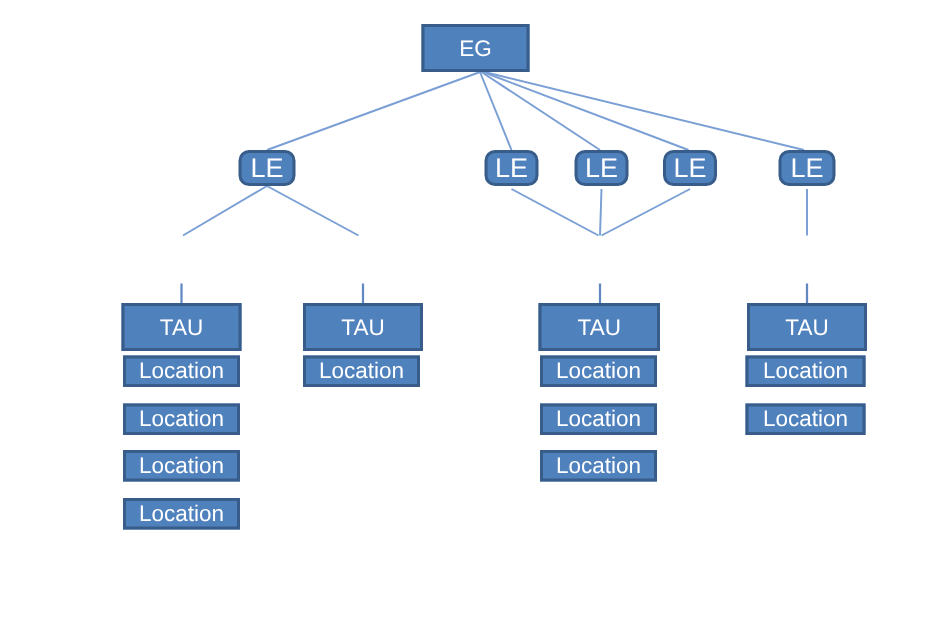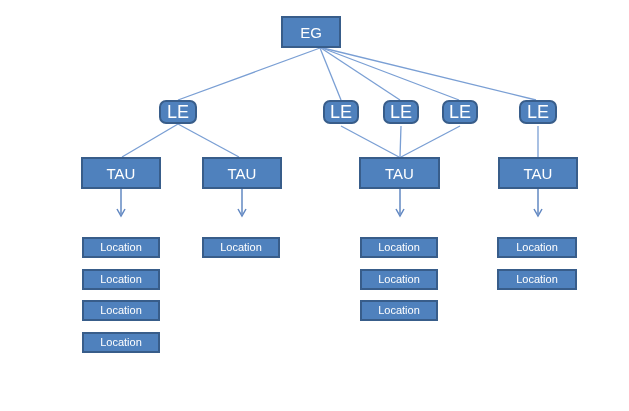--- a/index.html
+++ b/index.html
@@ -29,22 +29,22 @@
     border: 2px solid var(--node-border, #385d8a);
     color: var(--text, #ffffff);
     display: flex;
     align-items: center;
     justify-content: center;
     text-align: center;
     line-height: 1;
   }
   .node.eg   { font-size: 15px; }
   .node.le   { font-size: 18px; border-radius: 7px; }
-  .node.tau  { font-size: 15px; }
-  .node.loc  { font-size: 11px; border-width: 2px; }
+  .node.tau  { font-size: 15px; margin-top: 45px; }
+  .node.loc  { font-size: 15px; border-width: 2px; }
 </style>
 </head>
 <body>
 
 <div class="canvas">
 
   <svg class="edges" width="629" height="411" viewBox="0 0 629 411" aria-hidden="true">
 
     <g>
         <line x1="320" y1="48" x2="178" y2="100"></line>
@@ -92,21 +92,21 @@
     <g class="arrow">
       <line x1="400" y1="189" x2="400" y2="214"></line>
       <polyline points="396,209 400,216 404,209"></polyline>
     </g>
     <g class="arrow">
       <line x1="538" y1="189" x2="538" y2="214"></line>
       <polyline points="534,209 538,216 542,209"></polyline>
     </g>
   </svg>
 
-  <div class="node eg" style="left:281px; top:16px; width:60px; height:32px">EG</div>
+  <div class="node eg" style="left:281px; top:16px; width:72px; height:32px">EG</div>
 
   <div class="node le" style="left:159px; top:100px; width:38px; height:24px">LE</div>
   <div class="node le" style="left:323px; top:100px; width:36px; height:24px">LE</div>
   <div class="node le" style="left:383px; top:100px; width:36px; height:24px">LE</div>
   <div class="node le" style="left:442px; top:100px; width:36px; height:24px">LE</div>
   <div class="node le" style="left:519px; top:100px; width:38px; height:24px">LE</div>
 
   <div class="node tau" style="left:81px; top:157px; width:80px; height:32px">TAU</div>
   <div class="node tau" style="left:202px; top:157px; width:80px; height:32px">TAU</div>
   <div class="node tau" style="left:359px; top:157px; width:81px; height:32px">TAU</div>

